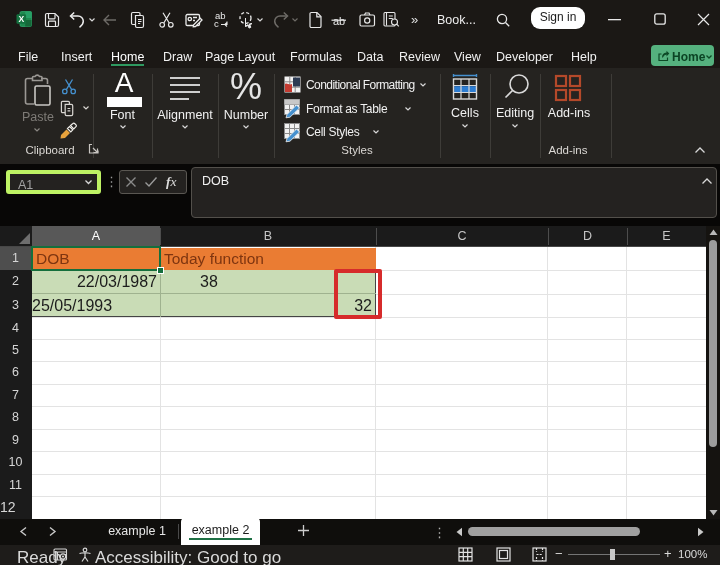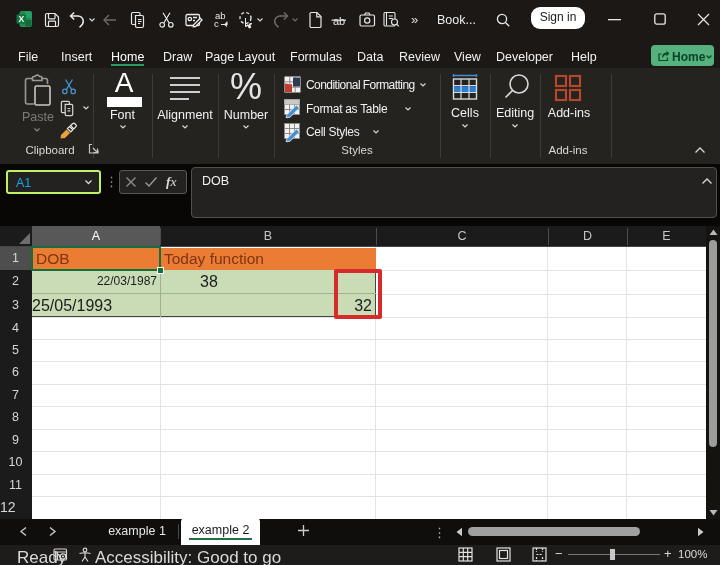--- a/index.html
+++ b/index.html
@@ -280,21 +280,21 @@
 </svg>
 <div class="abs" style="left:538px;top:106px;width:62px;text-align:center;color:#F1F1F1;font-size:12.5px;">Add-ins</div>
 <div class="abs" style="left:537px;top:144px;width:62px;text-align:center;color:#DBD8D4;font-size:11.5px;">Add-ins</div>
 
 <svg style="left:694px;top:146px" width="12" height="8" viewBox="0 0 12 8" fill="none" stroke="#D8D8D8" stroke-width="1.3">
     <path d="M1.5 6.5 L6 2 L10.5 6.5"></path>
   </svg>
 
 <div class="abs" style="left:0;top:164px;width:720px;height:62px;background:#080706;"></div>
 
-<div class="abs" style="left:6px;top:170px;width:95px;height:24px;background:#242220;border:2px solid #bef264;border-radius:3px;color:#0ea5e9;font-size:12.5px;line-height:22px;padding-left:8px;">A1</div>
+<div class="abs" style="left:6px;top:170px;width:95px;height:24px;background:#242220;border:4px solid #bef264;border-radius:3px;color:#a3a3a3;font-size:12.5px;line-height:22px;padding-left:8px;">A1</div>
 <svg style="left:84px;top:179px" width="9" height="7" viewBox="0 0 9 7" fill="none" stroke="#D8D8D8" stroke-width="1.3">
     <path d="M1.5 1.5 L4.5 4.5 L7.5 1.5"></path>
   </svg>
 
 <div class="abs" style="left:105px;top:175px;color:#9A9A9A;font-size:13px;line-height:14px;">⋮</div>
 
 <div class="abs" style="left:119px;top:170px;width:68px;height:24px;background:#242220;border:1px solid #5A5752;border-radius:3px;"></div>
 <svg style="left:125px;top:176px" width="12" height="12" viewBox="0 0 12 12" fill="none" stroke="#8A8A8A" stroke-width="1.4">
     <path d="M1.5 1.5 L10.5 10.5 M10.5 1.5 L1.5 10.5"></path>
   </svg>
@@ -359,21 +359,21 @@
 <div class="abs" style="left:0;top:451.20px;width:31px;height:22.45px;color:#D6D6D6;font-size:12.5px;line-height:22.45px;text-align:center;">10</div>
 <div class="abs" style="left:0;top:473.65px;width:31px;height:22.45px;color:#D6D6D6;font-size:12.5px;line-height:22.45px;text-align:center;">11</div>
 <div class="abs" style="left:0;top:496.10px;width:52px;height:22.40px;color:#D6D6D6;font-size:14px;line-height:22.40px;text-align:left;">12</div>
 
 <div class="abs" style="left:33px;top:248px;width:127px;height:22px;background:#EA7C33;color:#7E3510;font-size:15.5px;line-height:22px;padding-left:3px;">DOB</div>
 <div class="abs" style="left:161px;top:248px;width:215px;height:22px;background:#EA7C33;color:#7E3510;font-size:15.5px;line-height:22px;padding-left:3px;">Today function</div>
 
 <div class="abs" style="left:32px;top:270.3px;width:344px;height:46.5px;background:#C9DCB6;border-right:1px solid #444;border-bottom:1px solid #444;"></div>
 <div class="abs" style="left:32px;top:293.3px;width:344px;height:1px;background:#9FB28F;"></div>
 <div class="abs" style="left:160px;top:270.3px;width:1px;height:46.5px;background:#9FB28F;"></div>
-<div class="abs" style="left:32px;top:270.3px;width:125px;height:23px;color:#1C1C1C;font-size:12px;line-height:23px;text-align:right;">22/03/1987</div>
+<div class="abs" style="left:32px;top:270.3px;width:125px;height:23px;color:#1C1C1C;font-size:16px;line-height:23px;text-align:right;">22/03/1987</div>
 <div class="abs" style="left:32px;top:293.5px;width:125px;height:23px;color:#1C1C1C;font-size:16px;line-height:23px;text-align:left;">25/05/1993</div>
 <div class="abs" style="left:200px;top:270.3px;width:172px;height:23px;color:#1C1C1C;font-size:16px;line-height:23px;">38</div>
 <div class="abs" style="left:200px;top:293.5px;width:172px;height:23px;color:#1C1C1C;font-size:16px;line-height:23px;text-align:right;">32</div>
 
 <div class="abs" style="left:31px;top:246px;width:130px;height:25px;border:2px solid #156F3D;"></div>
 <div class="abs" style="left:157px;top:267px;width:7px;height:7px;background:#156F3D;border:1px solid #FFFFFF;"></div>
 
 <div class="abs" style="left:334px;top:269px;width:48px;height:50px;border:4px solid #D62B2B;border-radius:2px;"></div>
 
 <div class="abs" style="left:706px;top:226px;width:14px;height:293px;background:#151310;"></div>

